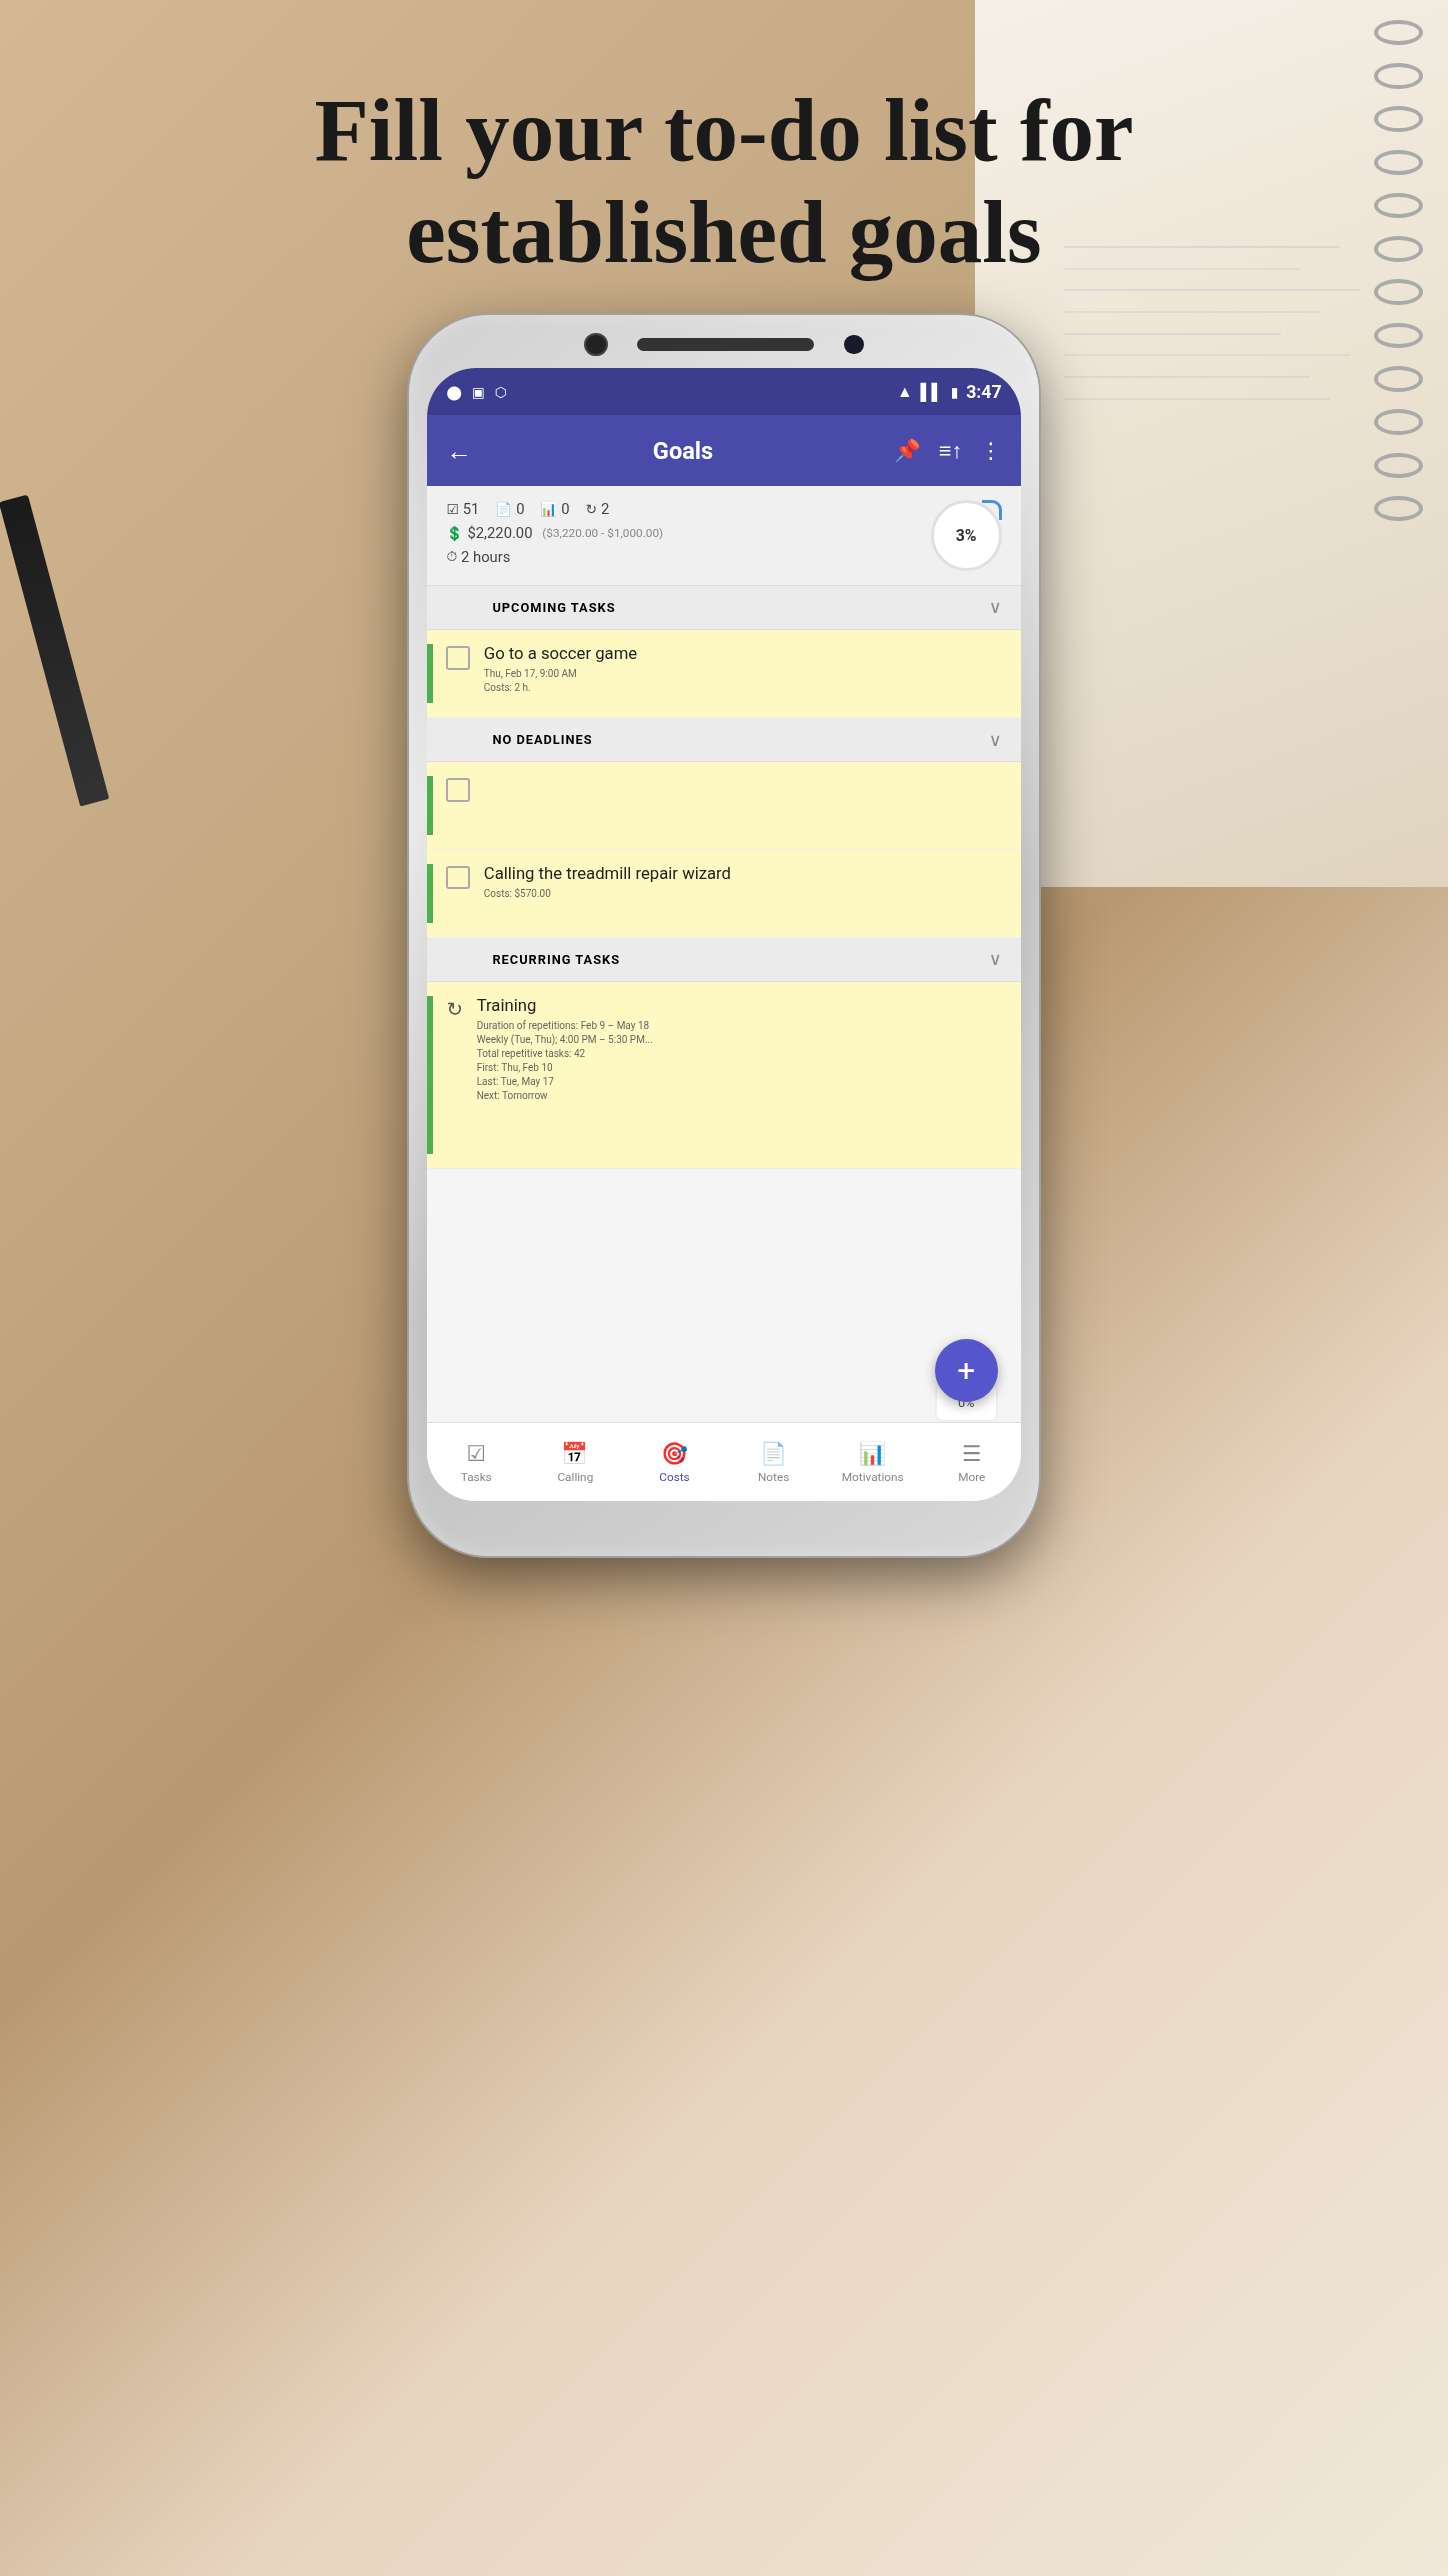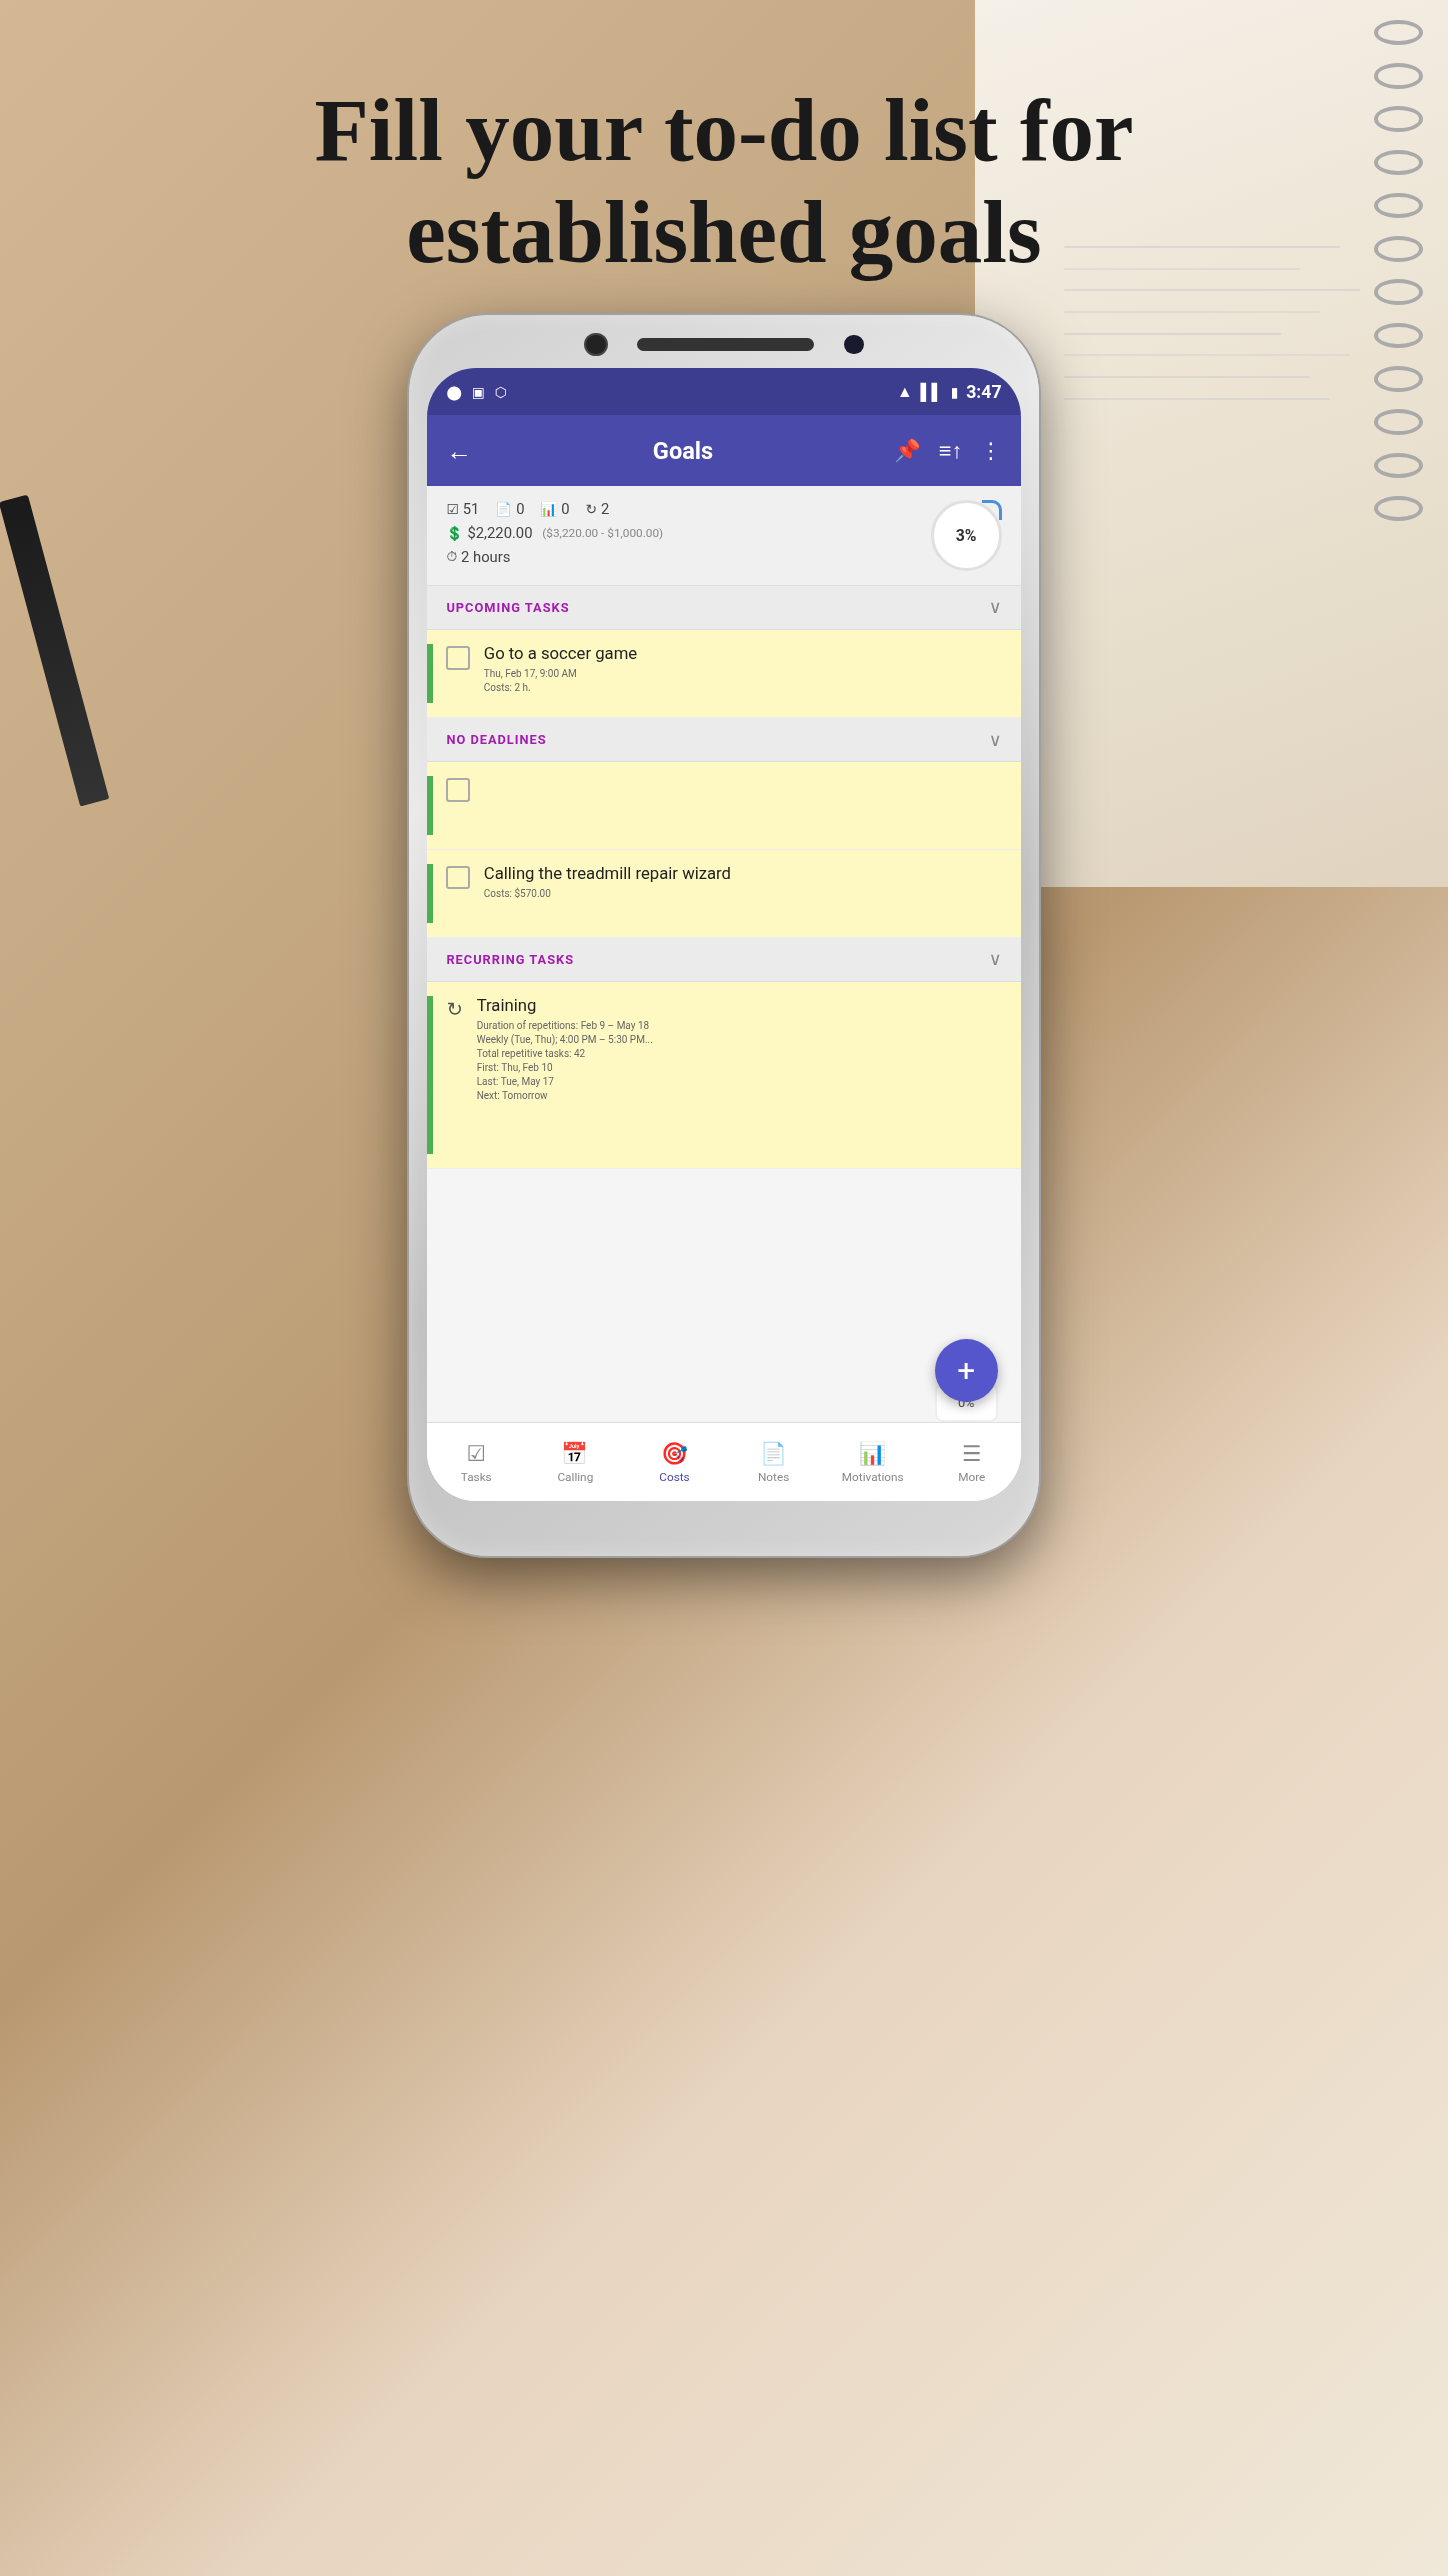--- a/index.html
+++ b/index.html
@@ -273,23 +273,24 @@
       background: #ebebeb;
       padding: 11.8px 19.7px;
       display: flex;
       justify-content: space-between;
       align-items: center;
       border-bottom: 1px solid #ddd;
     }
     .section-title {
       font-size: 12.8px;
       font-weight: bold;
-      color: #a21caf;
+      color: #000000;
       letter-spacing: 1px;
       text-transform: uppercase;
+      margin-left: 46px;
     }
     .chevron-icon {
       color: #888;
       font-size: 17.7px;
     }
 
     
     .task-item {
       background: #fef9c3;
       padding: 13.8px 15.8px 13.8px 0;

